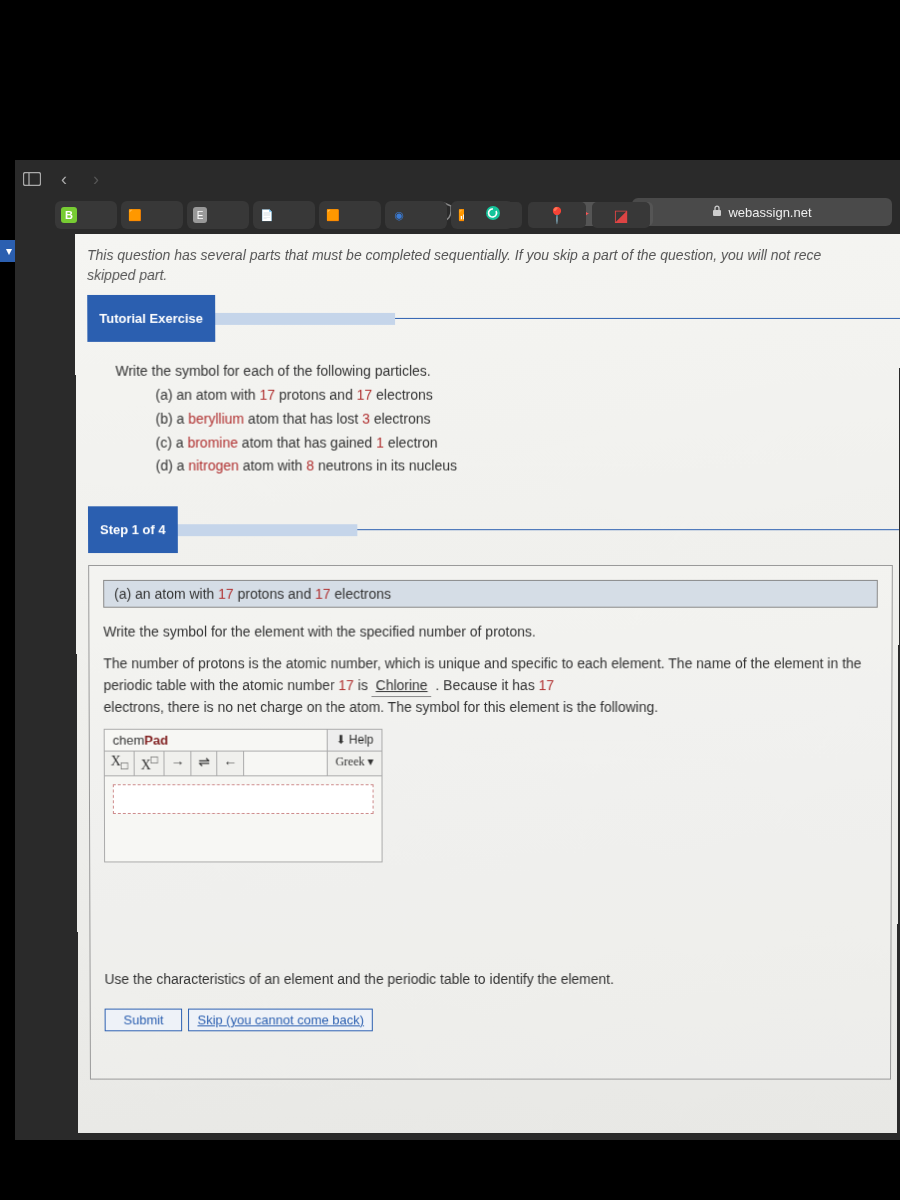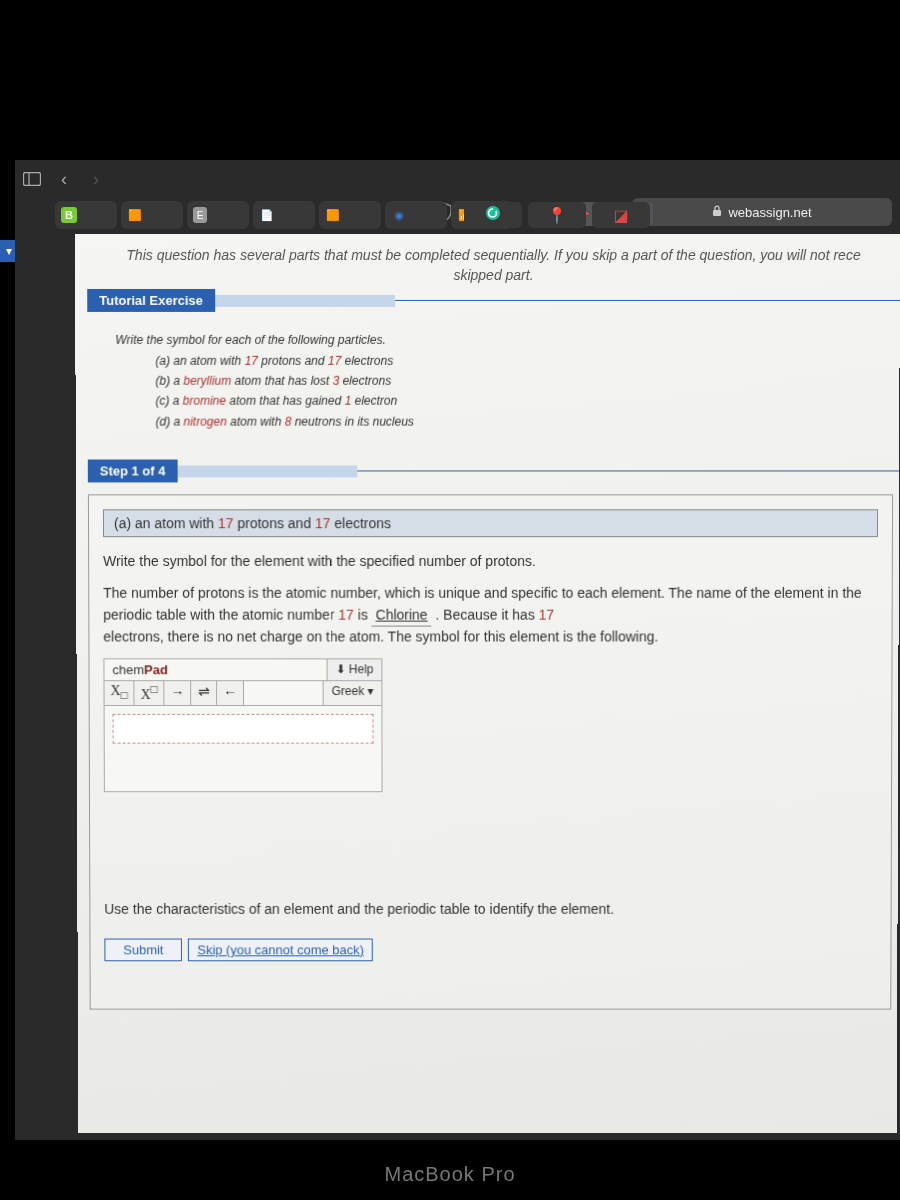--- a/index.html
+++ b/index.html
@@ -111,52 +111,50 @@
     background: linear-gradient(175deg, #f5f5f2 0%, #f0f0ed 40%, #e8e8e5 100%);
     font-size: 14px;
     color: #333;
     padding: 8px 0 0 12px;
     transform: perspective(2000px) rotateX(-1deg);
     transform-origin: top center;
   }
   .intro-text {
     font-style: italic;
     color: #555;
-    margin: 4px 0 4px 0;
+    margin: 4px 0 10px 0;
     line-height: 1.4;
-    text-align: center;
   }
   .section-header {
     display: flex;
     align-items: center;
     margin-bottom: 12px;
   }
   .section-title {
     background: #2b5fb0;
     color: #fff;
     font-weight: bold;
     font-size: 13px;
-    padding: 4px 12px;
+    padding: 16px 12px;
     white-space: nowrap;
   }
   .section-line {
     flex: 1;
     height: 1px;
     background: #2b5fb0;
   }
   .section-pad {
     width: 180px;
     height: 12px;
     background: #c5d5ea;
   }
   .exercise-body {
     padding: 6px 20px 20px 28px;
     line-height: 1.7;
-    font-size: 12px;
-    font-style: italic;
+    font-size: 14px;
   }
   .red { color: #b03030; }
   .step-box {
     border: 1px solid #999;
     margin: 6px 6px 0 0;
     padding: 14px 14px 20px 14px;
     background: rgba(255,255,255,0.2);
     min-height: 520px;
     position: relative;
   }
@@ -213,21 +211,21 @@
     font-size: 14px;
     font-family: "Times New Roman", serif;
     background: #f0f0ed;
     min-width: 26px;
     text-align: center;
   }
   .cp-btn.greek {
     margin-left: auto;
     border-left: 1px solid #aaa;
     border-right: none;
-    font-family: Liberation Sans, sans-serif;
+    font-family: Liberation Serif, serif;
     font-size: 12px;
     padding: 3px 8px;
   }
   .chempad-input {
     border: 1px dashed #c88;
     margin: 8px;
     height: 30px;
     background: #fff;
     padding: 4px;
   }
@@ -456,14 +454,13 @@
 
         <div class="action-row">
           <button class="submit-btn">Submit</button>
           <button class="skip-btn">Skip (you cannot come back)</button>
         </div>
       </div>
 
     </div>
   </div>
 
-  <div class="macbook">MacBook Pro</div>
 </div>
 
 </body></html>

